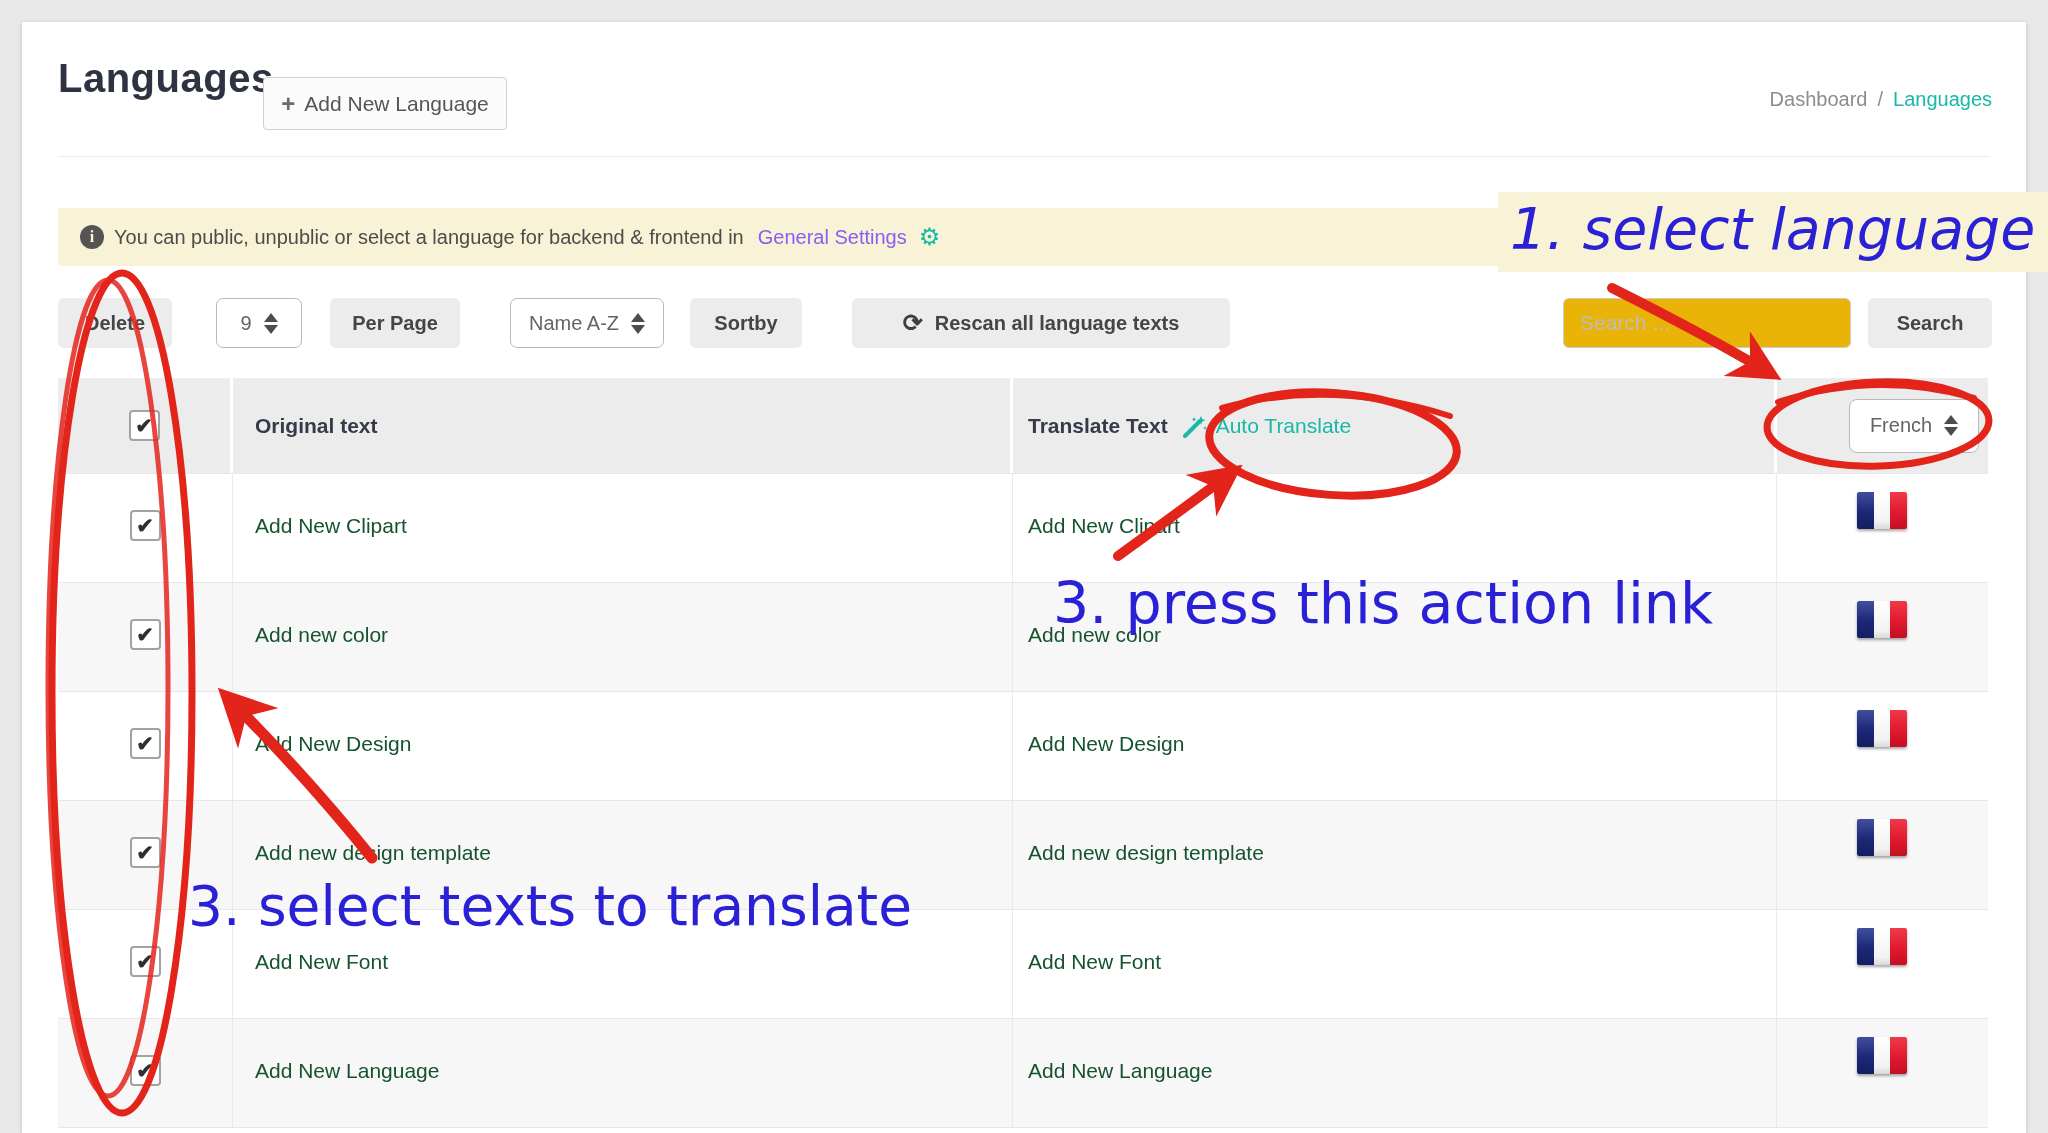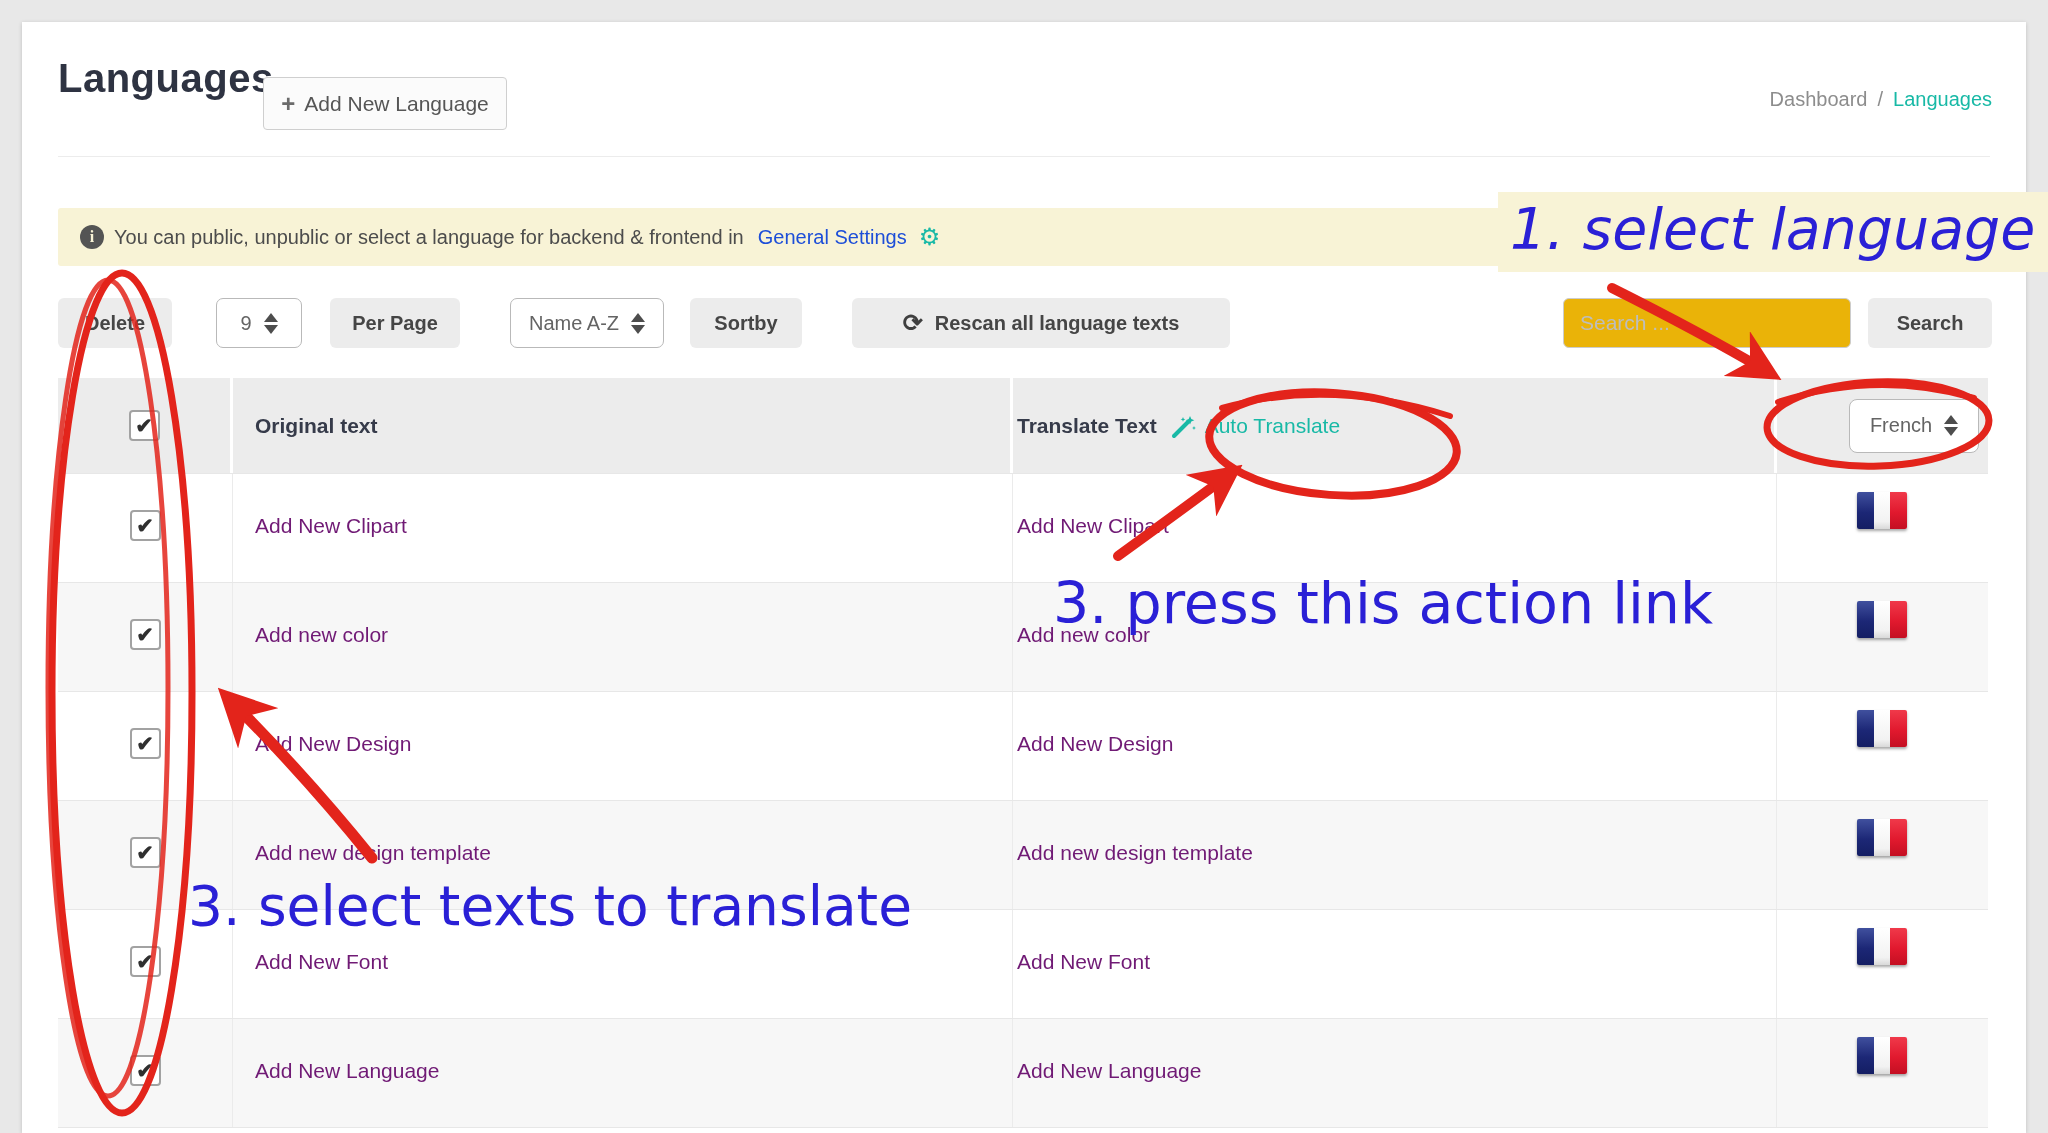--- a/index.html
+++ b/index.html
@@ -31,21 +31,21 @@
   #info-banner{
     left:58px; top:208px; width:1932px; height:58px; box-sizing:border-box;
     background:#f8f3d6; border-radius:3px; display:flex; align-items:center; padding:0 22px;
     font-size:20px; color:#4c4c4c; gap:10px;
   }
   .info-circle{
     width:24px; height:24px; border-radius:50%; background:#545454; color:#f8f3d6;
     display:inline-flex; align-items:center; justify-content:center;
     font-size:16px; font-weight:bold; font-family:"Liberation Serif", serif;
   }
-  #info-banner a{color:#1d4ed8; text-decoration:none; margin-left:4px;}
+  #info-banner a{color:#8b5cf6; text-decoration:none; margin-left:4px;}
   #info-banner .gear{color:#18b9a6; font-size:24px; margin-left:2px;}
 
   
   .btn{
     box-sizing:border-box; background:#ececec; border:none; border-radius:6px;
     font-size:20px; font-weight:bold; color:#454545;
     display:flex; align-items:center; justify-content:center; cursor:pointer;
     font-family:"Liberation Sans", sans-serif;
   }
   .selectbox{
@@ -73,31 +73,31 @@
   #search-button{left:1868px; top:298px; width:124px; height:50px;}
 
   
   #table{left:58px; top:378px; width:1930px;}
   .thead{display:flex; height:95px; background:#ececec;}
   .thead .cell{box-sizing:border-box; display:flex; align-items:center; border-right:3px solid #ffffff;}
   .thead .cell:last-child{border-right:none;}
   .th-label{font-size:21px; font-weight:bold; color:#363b4a;}
   .c1{width:175px; justify-content:center;}
   .c2{width:780px; padding-left:22px;}
-  .c3{width:764px; padding-left:4px;}
+  .c3{width:764px; padding-left:15px;}
   .c4{width:211px;}
   #auto-translate-link{display:flex; align-items:center; gap:8px; margin-left:14px; color:#18b9a6; font-size:21px; text-decoration:none; cursor:pointer;}
   #language-select{width:130px; height:54px; margin-left:72px; border-radius:8px;}
 
   .trow{display:flex; height:108px; border-top:1px solid #e7e7e7; background:#fff;}
   .trow.alt{background:#f7f7f7;}
   .trow .cell{box-sizing:border-box; border-right:1px solid #ebebeb; display:flex; align-items:flex-start;}
   .trow .cell:last-child{border-right:none;}
   .trow .c1{justify-content:center; padding-top:36px;}
-  .trow .c2,.trow .c3{padding-top:40px; font-size:21px; color:#701a75;}
+  .trow .c2,.trow .c3{padding-top:40px; font-size:21px; color:#14532d;}
   .trow.partial{height:11px;}
 
   .checkbox{
     width:31px; height:31px; box-sizing:border-box; background:#fff;
     border:2px solid #a2a2a2; border-radius:4px; display:flex; align-items:center; justify-content:center;
     font-size:21px; font-weight:bold; color:#2f2f2f; cursor:pointer;
   }
   .flag{
     width:50px; height:37px; margin:18px 0 0 80px; display:flex; border-radius:2px; overflow:hidden;
     box-shadow:0 2px 3px rgba(0,0,0,.35);

